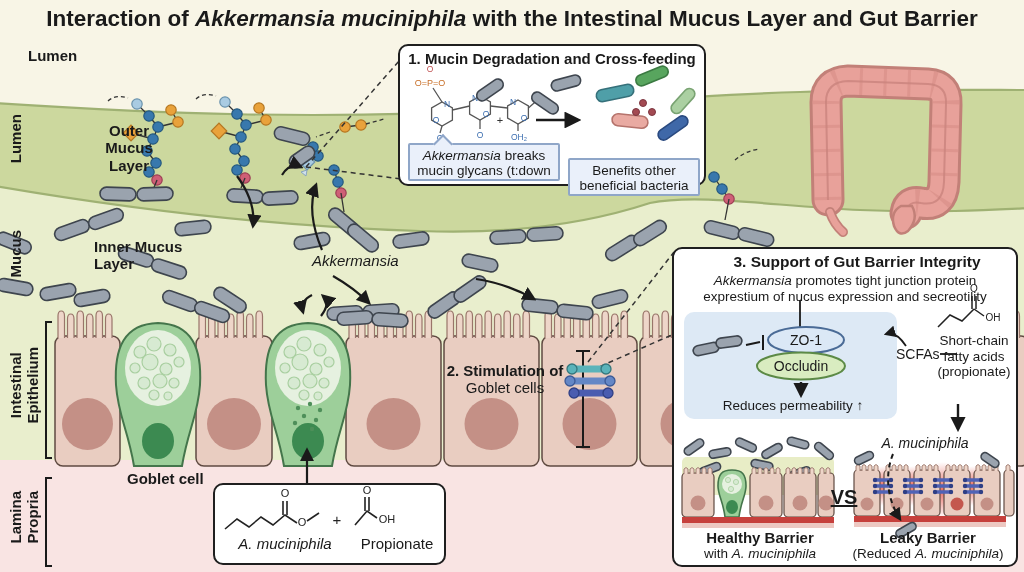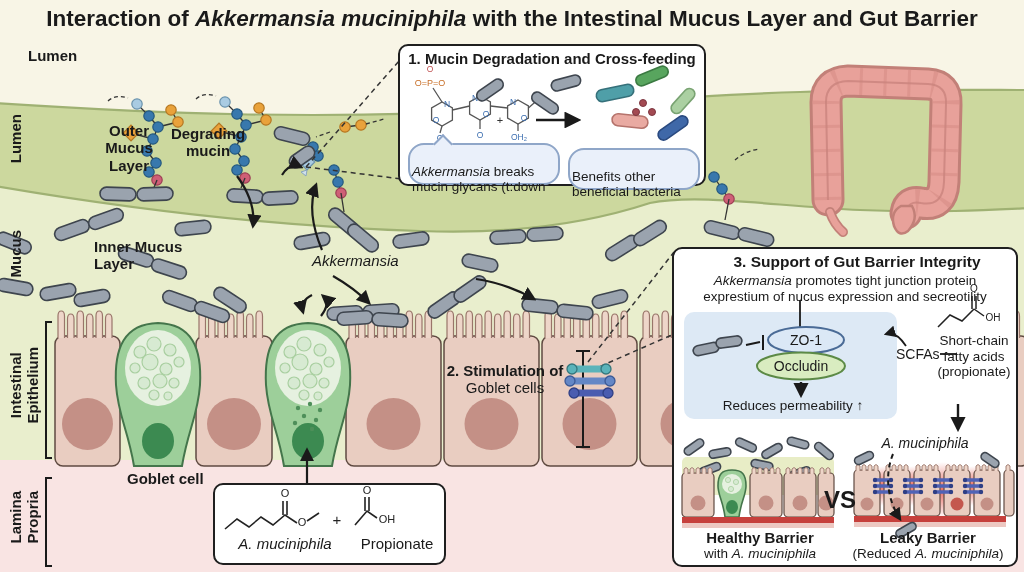--- a/index.html
+++ b/index.html
@@ -5,21 +5,21 @@
   html,body{margin:0;padding:0;background:#f8f5e6;font-family:"Liberation Sans",sans-serif;color:#1a1a1a;}
   #stage{position:relative;width:1024px;height:572px;overflow:hidden;background:#22c55e;}
   svg{display:block;}
   #scene{position:absolute;inset:0;z-index:0;}
   .lbl{position:absolute;z-index:2;font-size:15px;line-height:1.15;}
   .b{font-weight:700;}
   .i{font-style:italic;}
   .ctr{text-align:center;}
   .rot{transform:rotate(-90deg);}
   .callout{position:absolute;z-index:3;background:#ffffff;border:2.5px solid #1f1f1f;border-radius:10px;box-sizing:border-box;}
-  .bubble{position:absolute;background:#eaf0fa;border:2px solid #8fa6c8;border-radius:16px;font-size:13.5px;line-height:1.12;padding:19px 2px;box-sizing:border-box;z-index:2;}
+  .bubble{position:absolute;background:#eaf0fa;border:2px solid #8fa6c8;border-radius:2px;font-size:13.5px;line-height:1.12;text-align:center;padding:3px 2px;box-sizing:border-box;z-index:2;}
   .bubble .tail{position:absolute;top:-8px;left:26px;width:12px;height:12px;background:#eaf0fa;border-left:2px solid #8fa6c8;border-top:2px solid #8fa6c8;transform:rotate(45deg);}
   .panel{position:absolute;background:#dde9f5;border-radius:10px;}
   #title{top:6px;left:0;width:1024px;text-align:center;font-size:22.5px;font-weight:700;}
   .smtxt{font-size:13.5px;line-height:1.16;}
 </style>
 </head>
 <body>
 
 <div id="stage">
   <svg id="scene" width="1024" height="572" viewBox="0 0 1024 572">
@@ -353,21 +353,20 @@
     <span>Interaction of </span><span class="i">Akkermansia muciniphila</span><span> with the Intestinal Mucus Layer and Gut Barrier</span>
   </div>
 
   <div class="lbl b" style="left:28px;top:47px;">Lumen</div>
   <div class="lbl b rot ctr" style="left:-14px;top:130px;width:60px;">Lumen</div>
   <div class="lbl b rot ctr" style="left:-14px;top:245px;width:60px;">Mucus</div>
   <div class="lbl b rot ctr" style="left:-26px;top:368px;width:100px;">Intestinal Epithelium</div>
   <div class="lbl b rot ctr" style="left:-16px;top:500px;width:80px;">Lamina Propria</div>
   <div class="lbl b" style="left:94px;top:122px;width:70px;text-align:center;">Outer Mucus Layer</div>
   <div class="lbl b" style="left:94px;top:238px;width:110px;">Inner Mucus Layer</div>
-  <div class="lbl b ctr" style="left:158px;top:125px;width:100px;">Degrading mucin</div>
   <div class="lbl i" style="left:312px;top:252px;">Akkermansia</div>
   <div class="lbl b" style="left:127px;top:470px;">Goblet cell</div>
   <div class="lbl ctr" style="left:440px;top:362px;width:130px;">
     <div class="b">2. Stimulation of</div>
     <div>Goblet cells</div>
   </div>
 
   <div class="callout" style="left:398px;top:44px;width:308px;height:142px;">
     <div class="ctr b" style="position:absolute;left:0;right:0;top:4px;font-size:15px;">1. Mucin Degradation and Cross-feeding</div>
     <svg style="position:absolute;inset:0;" width="303" height="137" viewBox="0 0 303 137" id="box1svg">
@@ -411,21 +410,21 @@
         <marker id="ah1" viewBox="0 0 10 10" refX="8" refY="5" markerWidth="6.5" markerHeight="6.5" orient="auto-start-reverse">
             <path d="M0,0 L10,5 L0,10 z" fill="#1a1a1a"></path>
           </marker>
       </defs>
     </svg>
     <div class="bubble" style="left:8px;top:97px;width:152px;height:38px;">
       <span class="tail"></span>
       <div><span class="i">Akkermansia</span><span> breaks</span></div>
       <div>mucin glycans (t:down</div>
     </div>
-    <div class="bubble" style="left:168px;top:102px;width:132px;height:38px;">
+    <div class="bubble" style="left:168px;top:112px;width:132px;height:38px;">
       <div>Benefits other</div>
       <div>beneficial bacteria</div>
     </div>
   </div>
 
   <div class="callout" style="left:672px;top:247px;width:346px;height:320px;">
     <svg style="position:absolute;inset:0;z-index:1;" width="341" height="315" viewBox="0 0 341 315" id="box3svg">
         <defs>
           <marker id="ah3" viewBox="0 0 10 10" refX="8" refY="5" markerWidth="6.5" markerHeight="6.5" orient="auto-start-reverse">
             <path d="M0,0 L10,5 L0,10 z" fill="#1a1a1a"></path>
@@ -585,21 +584,21 @@
     </div>
     <div class="panel" style="left:10px;top:63px;width:213px;height:107px;z-index:0;"></div>
     <div class="ctr smtxt" style="position:absolute;left:44px;top:149px;width:150px;z-index:2;">Reduces permeability ↑</div>
     <div style="position:absolute;left:222px;top:97px;font-size:14px;z-index:2;">SCFAs</div>
     <div class="ctr smtxt" style="position:absolute;left:252px;top:84px;width:96px;z-index:2;">
       <div>Short-chain</div>
       <div>fatty acids</div>
       <div>(propionate)</div>
     </div>
     <div class="ctr i" style="position:absolute;left:201px;top:186px;width:100px;font-size:14px;z-index:2;">A. muciniphila</div>
-    <div class="b" style="position:absolute;left:150px;top:237px;width:40px;text-align:left;font-size:24px;z-index:2;">VS</div>
+    <div class="b" style="position:absolute;left:150px;top:237px;width:40px;text-align:center;font-size:20px;z-index:2;text-decoration:underline;">VS</div>
     <div class="ctr" style="position:absolute;left:12px;top:280px;width:148px;z-index:2;">
       <div class="b" style="font-size:15px;">Healthy Barrier</div>
       <div class="smtxt"><span>with </span><span class="i">A. muciniphila</span></div>
     </div>
     <div class="ctr" style="position:absolute;left:170px;top:280px;width:168px;z-index:2;">
       <div class="b" style="font-size:15px;">Leaky Barrier</div>
       <div class="smtxt"><span>(Reduced </span><span class="i">A. muciniphila</span><span>)</span></div>
     </div>
   </div>
 

